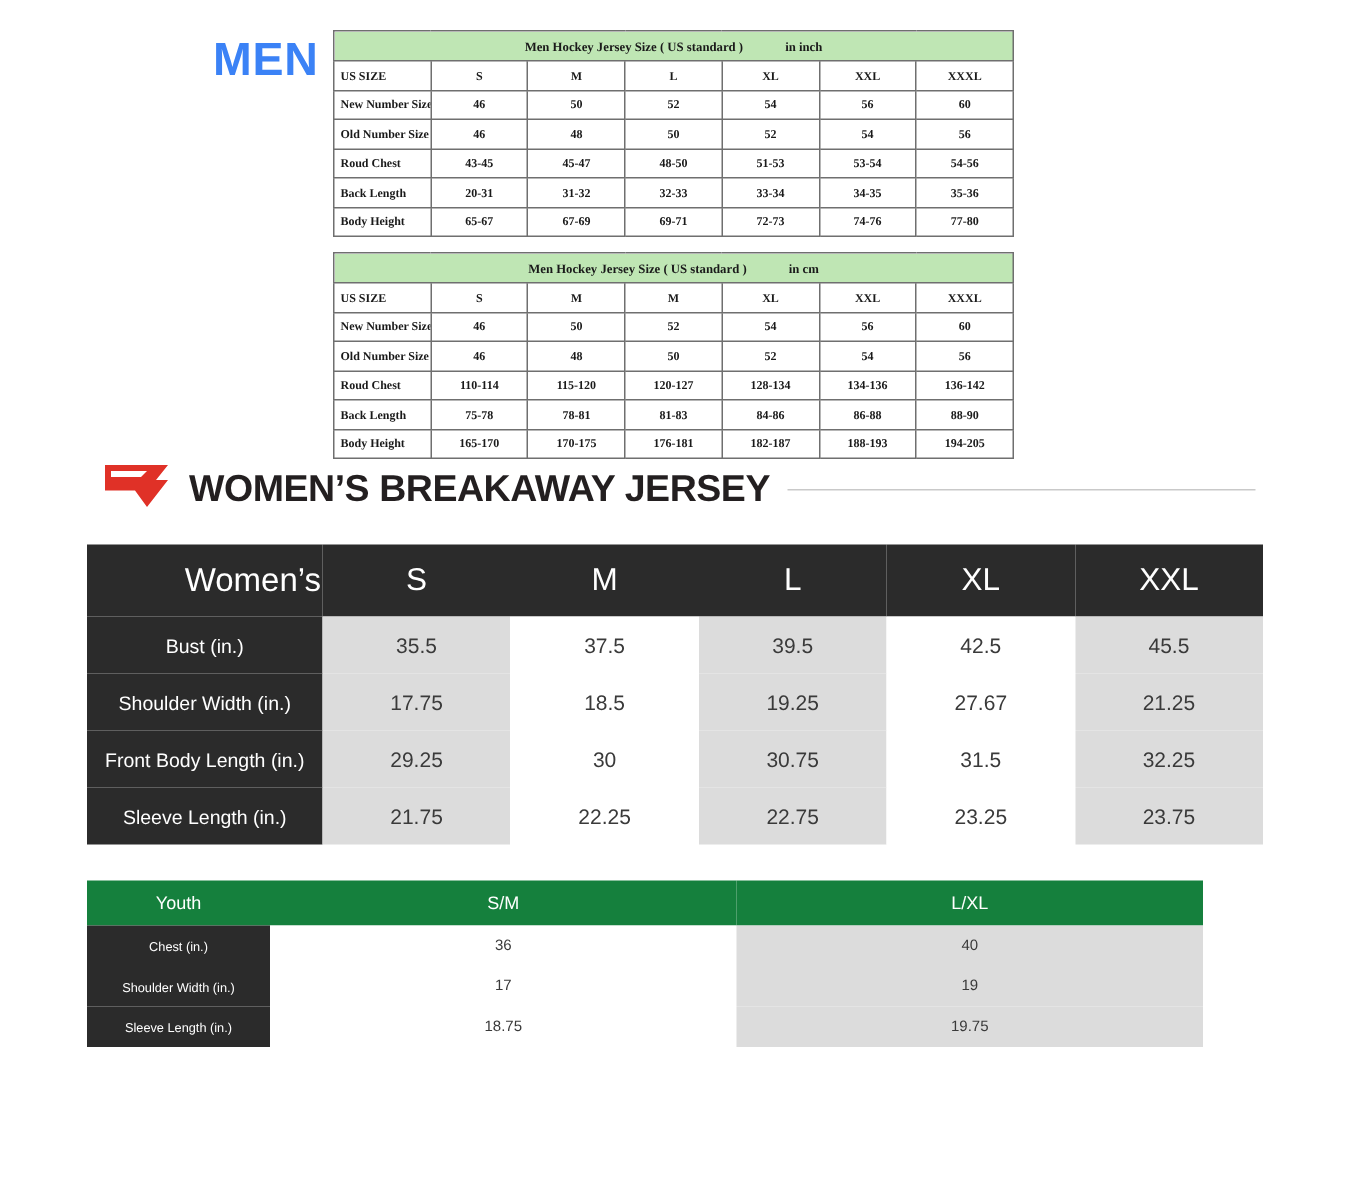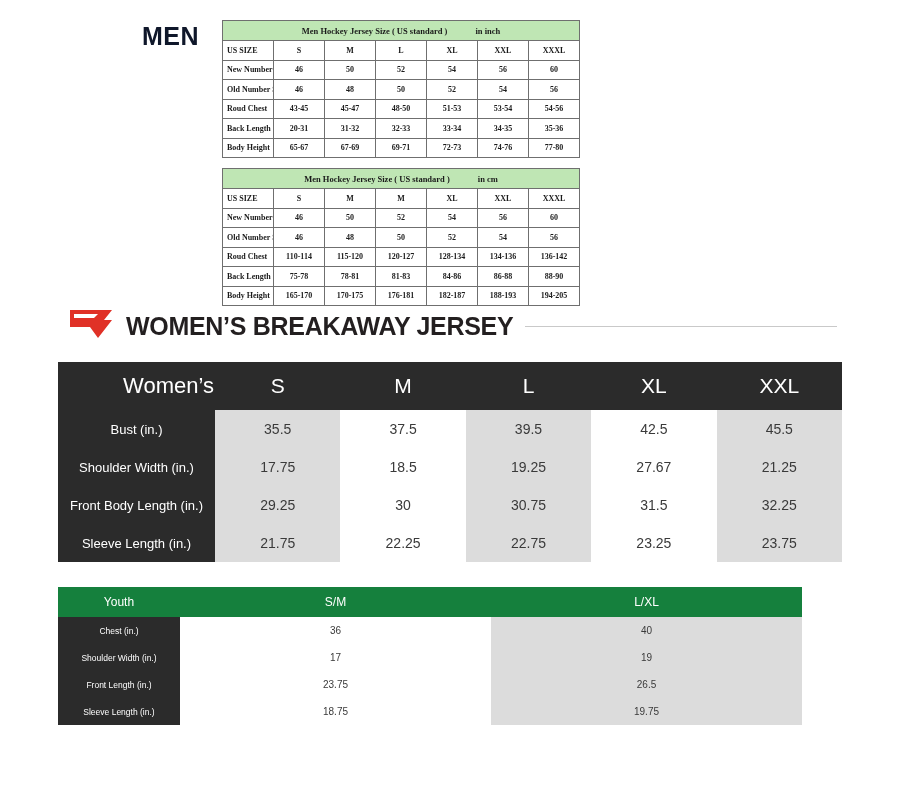--- a/index.html
+++ b/index.html
@@ -19,35 +19,35 @@
   
   .men-section {
     position: relative;
     padding-top: 16px;
     height: 290px;
   }
   .men-title {
     position: absolute;
     left: 142px;
     top: 22px;
-    color: #0f172a;
+    color: #3b82f6;
     font-family: "Liberation Sans", sans-serif;
     font-weight: bold;
-    font-size: 25px;
+    font-size: 31px;
     letter-spacing: 0.5px;
   }
   .men-tables {
     position: absolute;
     left: 222px;
     top: 20px;
     width: 378px;
   }
   table.men {
     border-collapse: collapse;
-    width: 358px;
+    width: 454px;
     table-layout: fixed;
     font-family: "Liberation Serif", serif;
   }
   table.men td, table.men th {
     border: 1px solid #6f6f6f;
     font-size: 8px;
     height: 18.5px;
     padding: 0 3px;
     text-align: center;
     font-weight: bold;
@@ -399,25 +399,20 @@
         <td class="rowlabel ycol-label">Chest (in.)</td>
         <td class="plain">36</td>
         <td class="shade">40</td>
       </tr>
       <tr>
         <td class="rowlabel ycol-label">Shoulder Width (in.)</td>
         <td class="plain">17</td>
         <td class="shade">19</td>
       </tr>
       <tr>
-        <td class="rowlabel ycol-label">Front Length (in.)</td>
-        <td class="plain">23.75</td>
-        <td class="shade">26.5</td>
-      </tr>
-      <tr>
         <td class="rowlabel ycol-label">Sleeve Length (in.)</td>
         <td class="plain">18.75</td>
         <td class="shade">19.75</td>
       </tr>
     </tbody>
       </table>
   </div>
 </div>
 
 </body></html>

